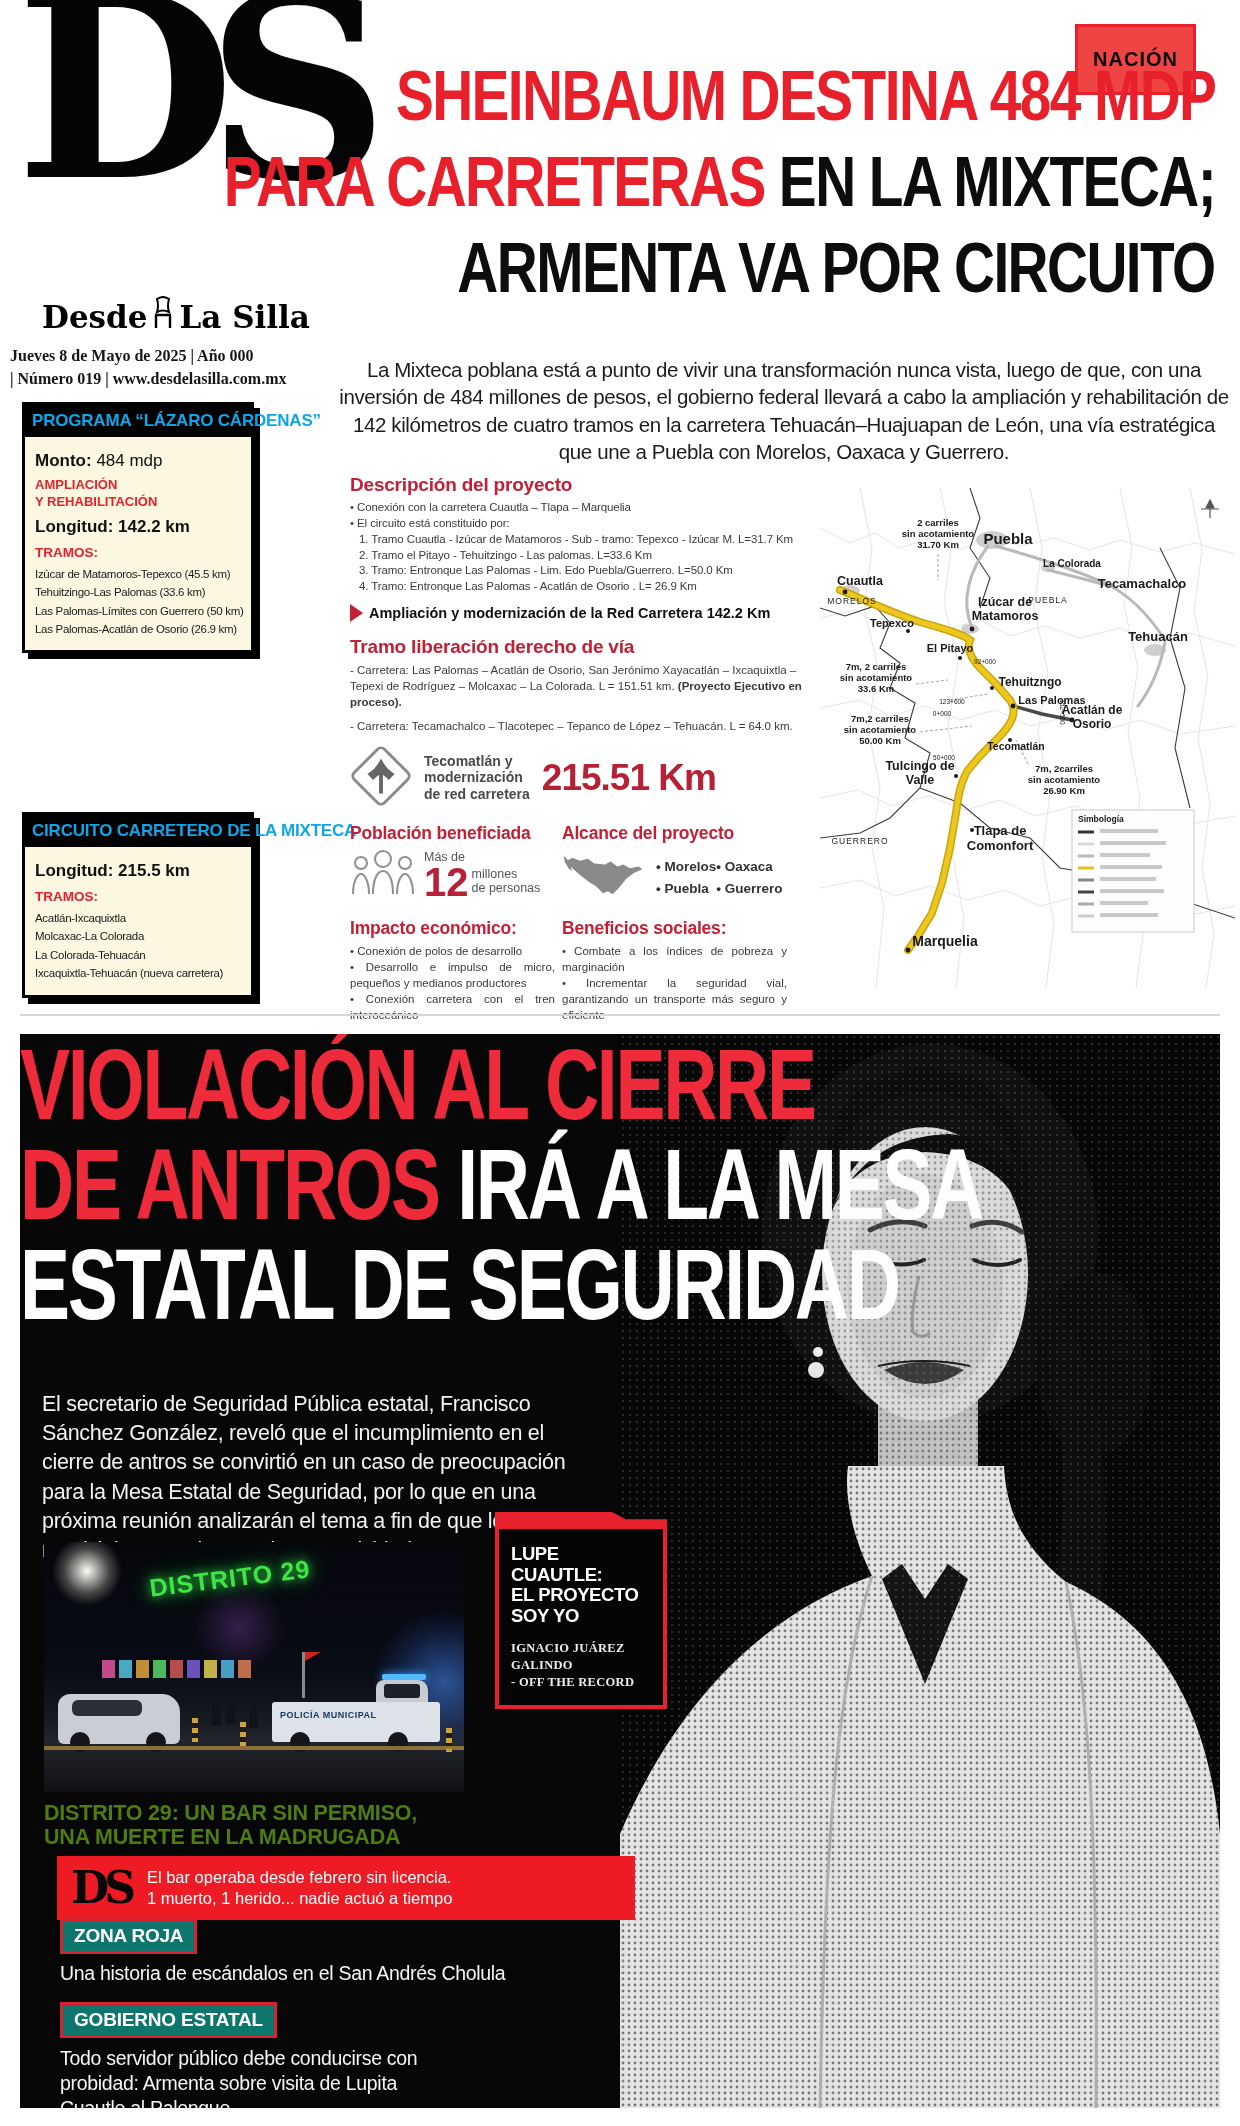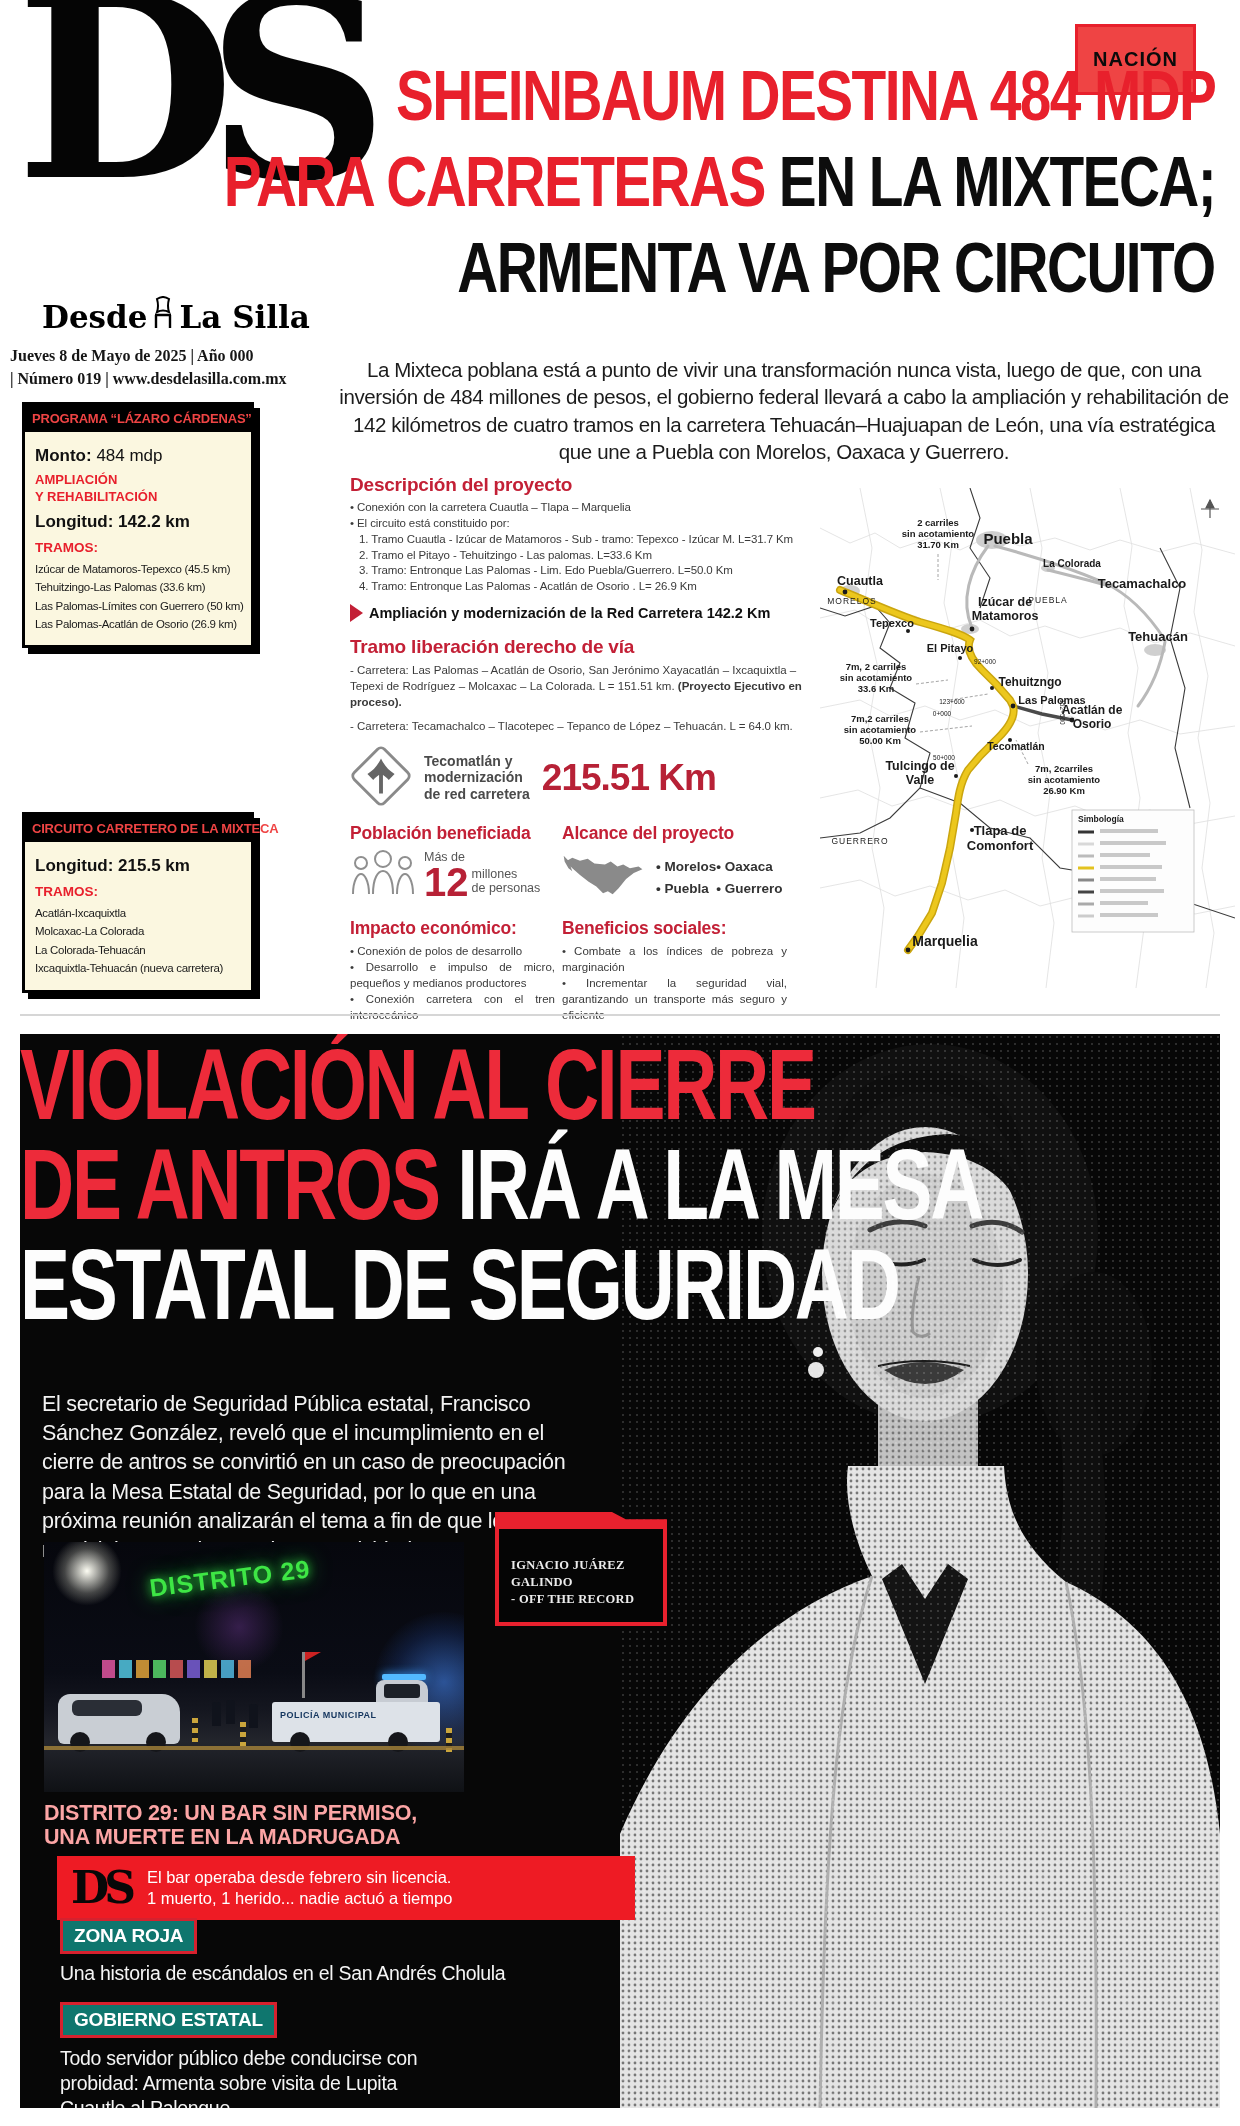--- a/index.html
+++ b/index.html
@@ -22,21 +22,21 @@
   .hl .ln{display:block;white-space:nowrap;}
   .hl .sx{display:inline-block;transform:scaleX(.8);transform-origin:right center;
           font-size:71px;letter-spacing:-2px;}
   .red{color:#e8202c;} .blk{color:#0d0d0d;}
   .lead{left:335px;top:356px;width:898px;text-align:center;font-size:20.5px;
         line-height:1.33;color:#1c1c1c;font-weight:500;letter-spacing:-0.4px;}
 
   
   .ibox{left:22px;width:226px;background:#fbf7e0;border:3px solid #000;
         box-shadow:6px 6px 0 #000;}
-  .ibox .hd{background:#000;color:#ef4444;font-weight:bold;font-size:13px;
+  .ibox .hd{background:#000;color:#0ea5e9;font-weight:bold;font-size:17px;
             padding:6px 7px;letter-spacing:-0.2px;white-space:nowrap;}
   .ibox .bd{padding:10px 10px 12px;}
   .kv{font-size:17px;margin:4px 0;color:#111;}
   .kv b{font-weight:bold;}
   .rtag{color:#e8202c;font-weight:bold;font-size:13px;line-height:1.3;margin:6px 0;}
   .tlab{color:#e8202c;font-weight:bold;font-size:13.5px;margin:8px 0 5px;}
   .tlist{font-size:11.5px;letter-spacing:-0.3px;line-height:1.6;color:#1a1a1a;white-space:nowrap;}
 
   
   .info{left:350px;top:474px;width:462px;}
@@ -119,21 +119,21 @@
 
   
   .lupe{left:475px;top:478px;width:172px;}
   .lupe .tab{height:13px;background:#e8212e;
              clip-path:polygon(0 0,68% 0,76% 55%,100% 55%,100% 100%,0 100%);}
   .lupe .bx{border:4px solid #e8212e;background:#050505;padding:15px 12px 14px;}
   .lupe .t{color:#fff;font-weight:bold;font-size:18.5px;line-height:1.12;letter-spacing:-0.4px;}
   .lupe .by{margin-top:13px;color:#ececec;font-family:"Liberation Serif",serif;font-weight:bold;
             font-size:12.5px;line-height:1.35;letter-spacing:.3px;}
 
-  .cap{left:24px;top:768px;color:#fca5a5;font-weight:bold;font-size:21.5px;line-height:1.1;
+  .cap{left:24px;top:768px;color:#4d7c0f;font-weight:bold;font-size:21.5px;line-height:1.1;
        letter-spacing:-0.2px;white-space:nowrap;}
   .alert{left:37px;top:822px;width:578px;height:64px;background:#ee1b24;display:flex;
          align-items:center;gap:16px;padding:0 14px;box-sizing:border-box;}
   .alert .dsmini{font-family:"DejaVu Serif",serif;font-weight:bold;font-size:44px;
                  letter-spacing:-5px;color:#080808;line-height:1;}
   .alert .tx{color:#fff;font-weight:normal;font-size:16.5px;line-height:1.3;}
 
   .badge{display:inline-block;border:3px solid #d6212e;background:#0f766e;color:#fff;
          font-weight:bold;font-size:19px;padding:4px 11px;letter-spacing:-0.2px;}
   .bz{left:40px;top:884px;}
@@ -519,20 +519,25 @@
       <span class="pol" style="left:205px;top:162px;"></span>
       <span class="boll" style="left:148px;top:176px;"></span>
       <span class="boll" style="left:196px;top:180px;"></span>
       <span class="boll" style="left:402px;top:186px;"></span>
       <span class="curb"></span>
     </div>
 
     <div class="abs lupe">
       <div class="tab"></div>
       <div class="bx">
+        <div class="t">
+          <div>LUPE CUAUTLE:</div>
+          <div>EL PROYECTO</div>
+          <div>SOY YO</div>
+        </div>
         <div class="by">
           <div>IGNACIO JUÁREZ GALINDO</div>
           <div>- OFF THE RECORD</div>
         </div>
       </div>
     </div>
 
     <div class="abs cap">
       <div>DISTRITO 29: UN BAR SIN PERMISO,</div>
       <div>UNA MUERTE EN LA MADRUGADA</div>

